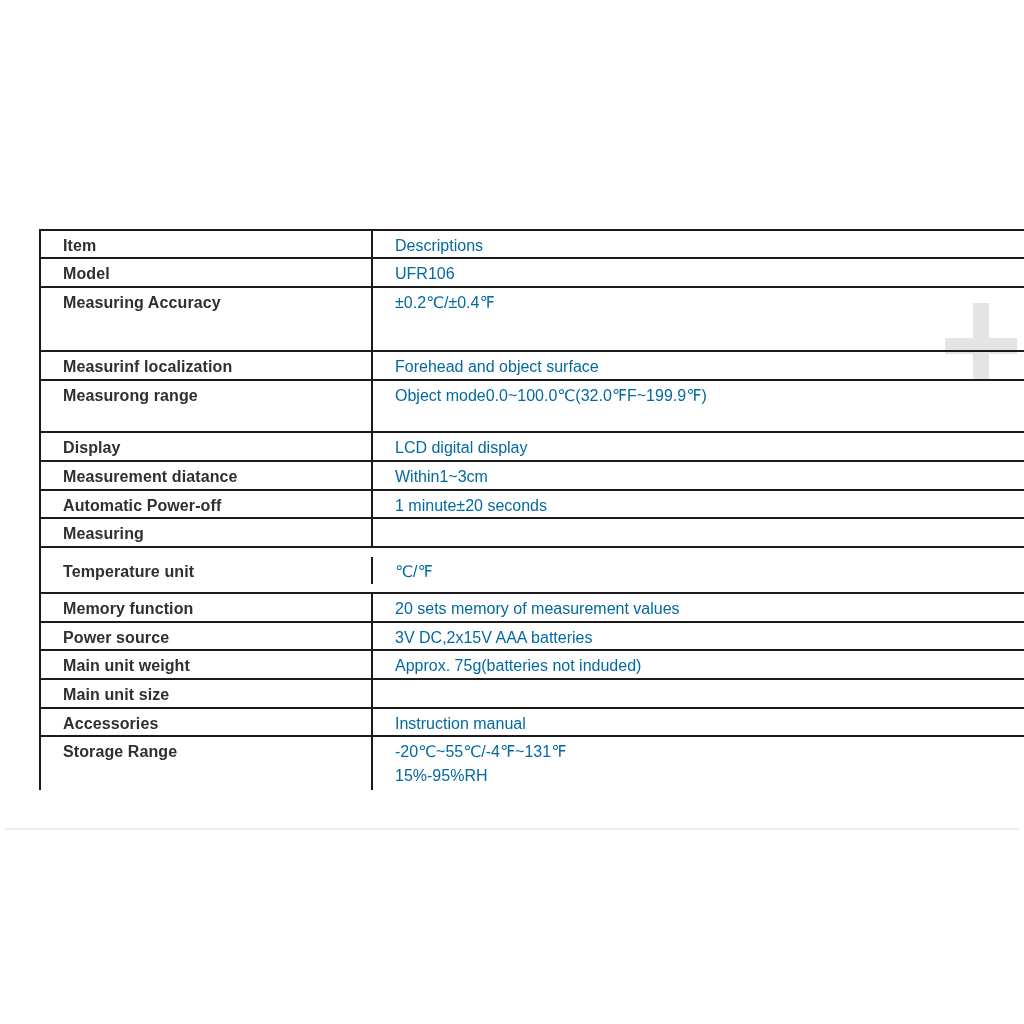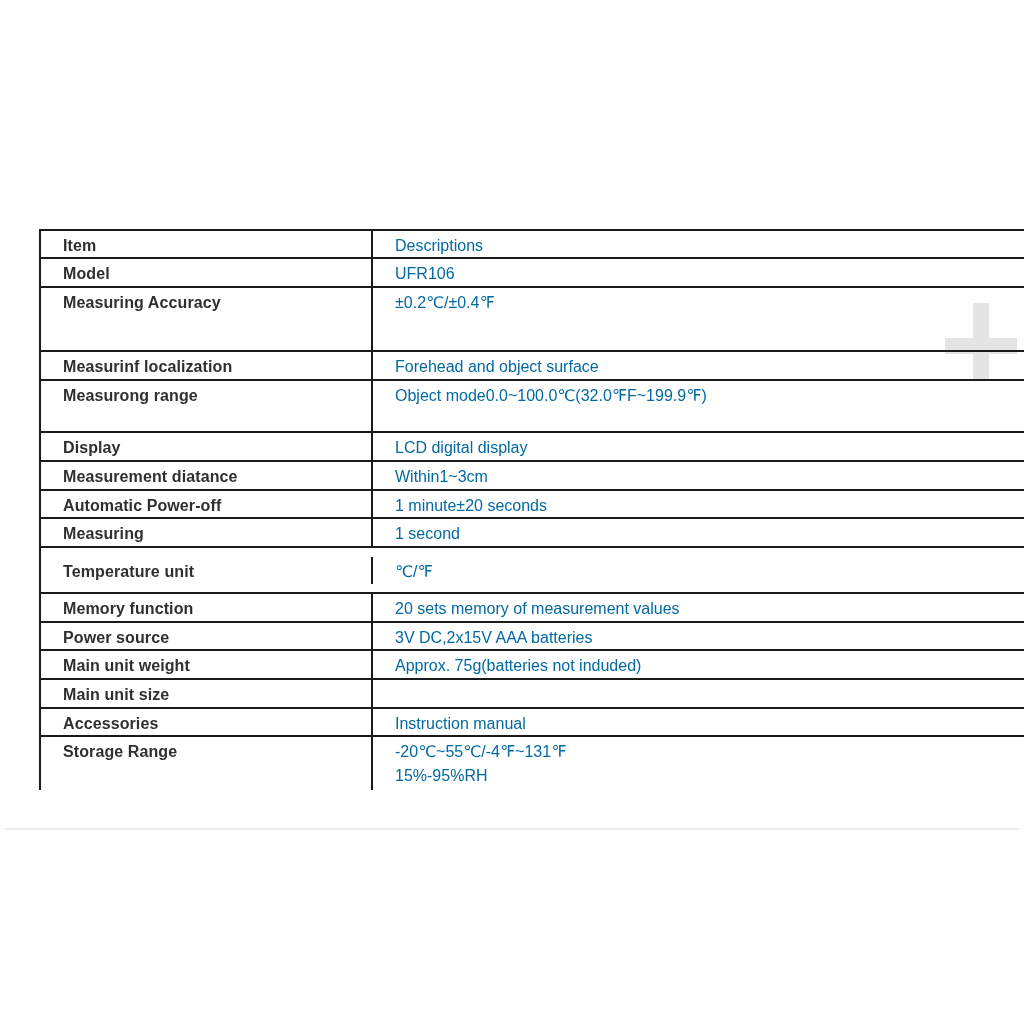--- a/index.html
+++ b/index.html
@@ -111,23 +111,20 @@
 
       <div class="row h28">
         <div class="cell label">Automatic Power-off</div>
         <div class="cell value">
             <div>1 minute±20 seconds</div>
           </div>
       </div>
 
       <div class="row h29">
         <div class="cell label">Measuring</div>
-        <div class="cell value">
-            <div>1 second</div>
-          </div>
       </div>
 
       <div class="row h46">
         <div class="cell label">Temperature unit</div>
         <div class="cell value">
             <div>℃/℉</div>
           </div>
       </div>
 
       <div class="row h29">

